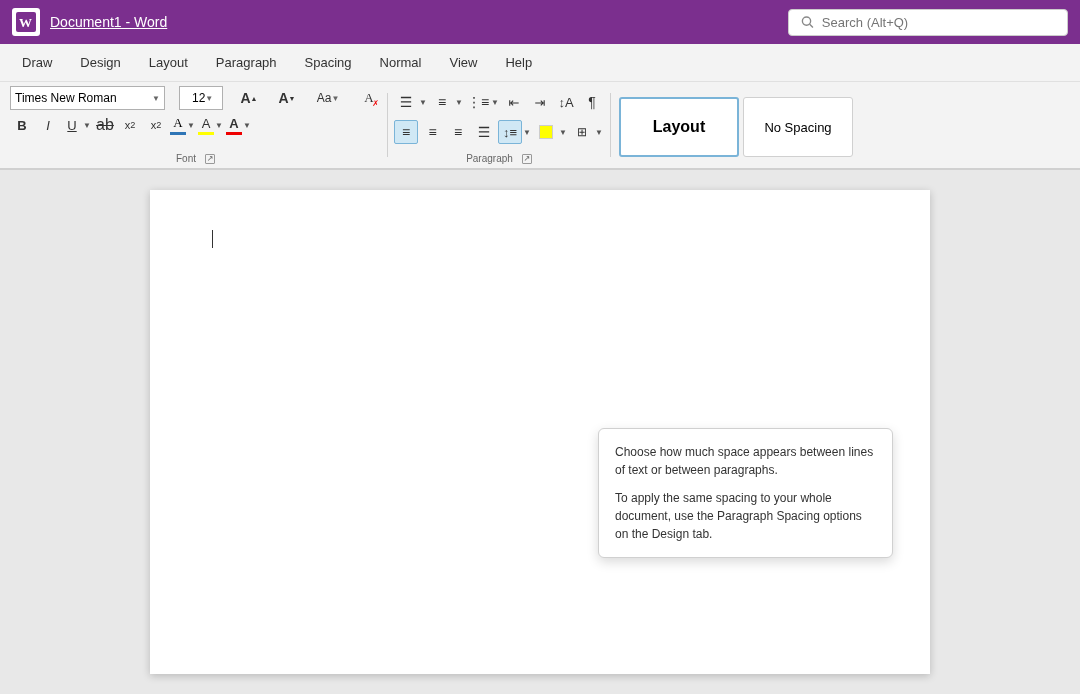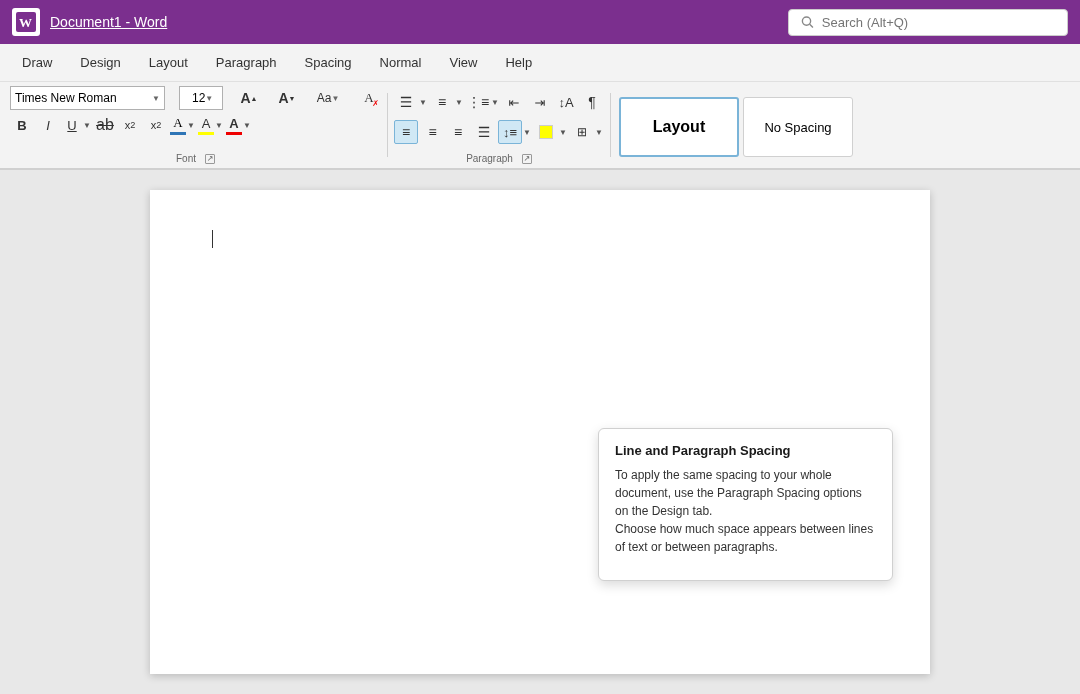--- a/index.html
+++ b/index.html
@@ -423,17 +423,16 @@
   </div>
 
 </div>
 
 <div class="doc-area">
   <div class="doc-page">
     <span class="text-cursor"></span>
   </div>
 
   <div class="tooltip">
-    <div class="tooltip-title">Line and Paragraph Spacing</div>
+    <div class="tooltip-body" style="margin-bottom:10px;">Choose how much space appears between lines of text or between paragraphs.</div>
     <div class="tooltip-body">To apply the same spacing to your whole document, use the Paragraph Spacing options on the Design tab.</div>
-    <div class="tooltip-body" style="margin-bottom:10px;">Choose how much space appears between lines of text or between paragraphs.</div>
   </div>
 </div>
 
 </body></html>

